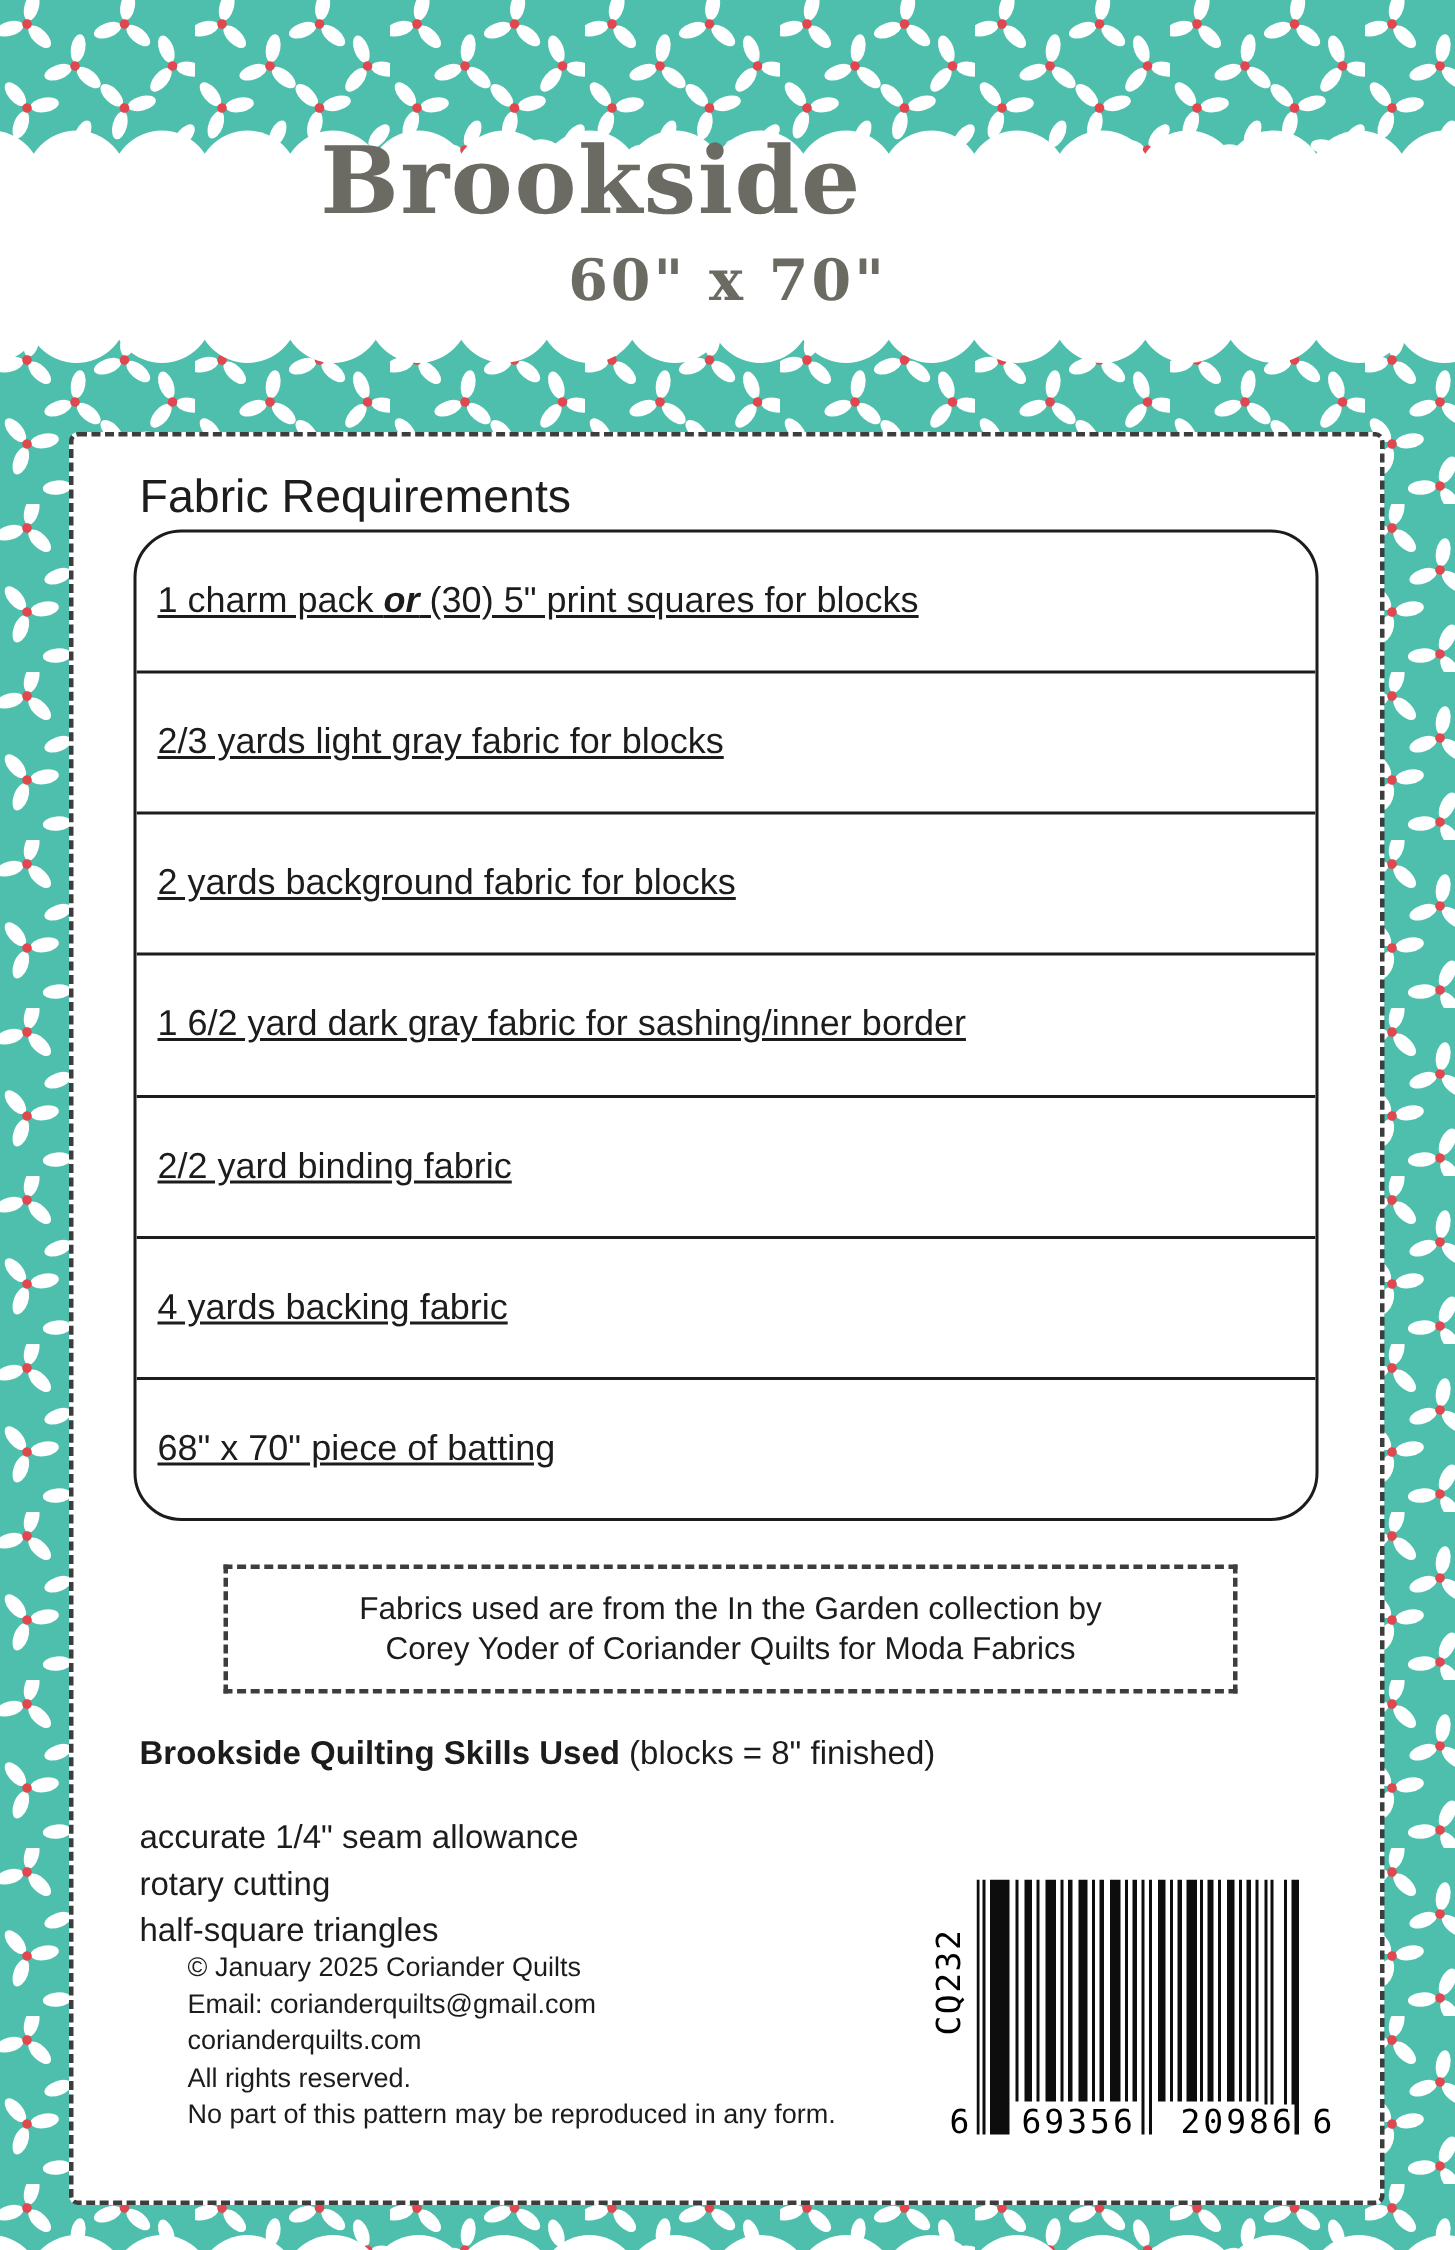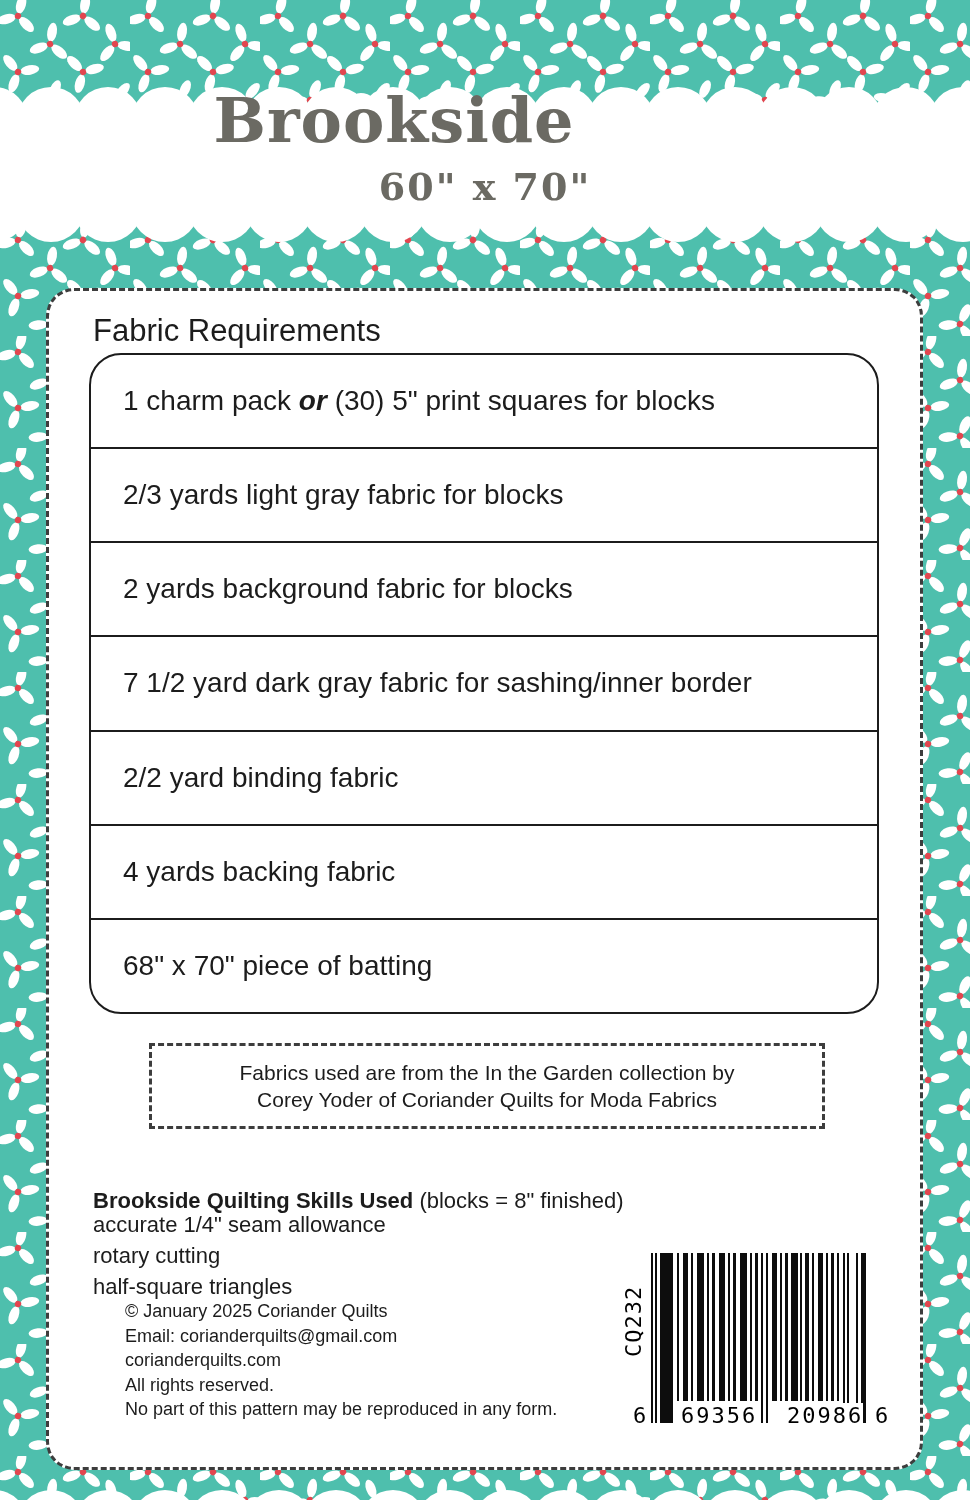--- a/index.html
+++ b/index.html
@@ -21,44 +21,44 @@
     color:var(--title-gray);letter-spacing:1px;
   }
   .subtitle{
     position:absolute;left:0;top:164px;width:970px;text-align:center;
     font-family:"DejaVu Serif", serif;font-weight:bold;font-size:38px;line-height:46px;
     color:var(--title-gray);letter-spacing:2px;
   }
   .panel{
     position:absolute;left:46px;top:288px;width:877px;height:1182px;
     box-sizing:border-box;background:#fff;border:3px dashed var(--dash);
-    border-radius:28px;
+    border-radius:6px;
   }
   .fr-heading{
     position:absolute;left:44px;top:22px;font-size:31px;line-height:36px;color:var(--ink);
   }
   .fr-table{
     position:absolute;left:40px;top:62px;width:790px;height:661px;
     box-sizing:border-box;border:2px solid var(--ink);border-radius:32px;
     display:flex;flex-direction:column;overflow:hidden;background:#fff;
   }
   .fr-row{
-    flex:1;display:flex;align-items:center;padding-left:32px;
-    font-size:28px;color:var(--ink);border-top:2px solid var(--ink);
+    flex:1;display:flex;align-items:center;padding-left:14px;
+    font-size:24px;color:var(--ink);border-top:2px solid var(--ink);text-decoration:underline;
   }
   .fr-row:first-child{border-top:none;}
   .em-or{font-weight:bold;font-style:italic;}
   .info-box{
     position:absolute;left:100px;top:752px;width:676px;height:86px;
     box-sizing:border-box;border:3px dashed var(--dash);
     display:flex;flex-direction:column;justify-content:center;align-items:center;
     font-size:21px;line-height:27px;color:var(--ink);text-align:center;background:#fff;
   }
   .skills-heading{
-    position:absolute;left:44px;top:864px;font-size:22px;line-height:28px;color:var(--ink);margin-top:32px;
+    position:absolute;left:44px;top:864px;font-size:22px;line-height:28px;color:var(--ink);
   }
   .skills-heading .bold{font-weight:bold;}
   .skills-list{
     position:absolute;left:44px;top:918px;font-size:22px;line-height:31px;color:var(--ink);
   }
   .copyright{
     position:absolute;left:44px;top:1008px;font-size:18px;line-height:24.5px;color:var(--ink);margin-left:32px;
   }
   .barcode{
     position:absolute;left:562px;top:950px;width:305px;height:210px;background:#fff;
@@ -169,21 +169,21 @@
 <div class="panel">
 
   <div class="fr-heading">Fabric Requirements</div>
 
   <div class="fr-table">
     <div class="fr-row">
       <span><span>1 charm pack </span><span class="em-or">or</span><span> (30) 5" print squares for blocks</span></span>
     </div>
     <div class="fr-row">2/3 yards light gray fabric for blocks</div>
     <div class="fr-row">2 yards background fabric for blocks</div>
-    <div class="fr-row">7 1/2 yard dark gray fabric for sashing/inner border</div>
+    <div class="fr-row">1 6/2 yard dark gray fabric for sashing/inner border</div>
     <div class="fr-row">2/2 yard binding fabric</div>
     <div class="fr-row">4 yards backing fabric</div>
     <div class="fr-row">68" x 70" piece of batting</div>
   </div>
 
   <div class="info-box">
     <div>Fabrics used are from the In the Garden collection by</div>
     <div>Corey Yoder of Coriander Quilts for Moda Fabrics</div>
   </div>
 

